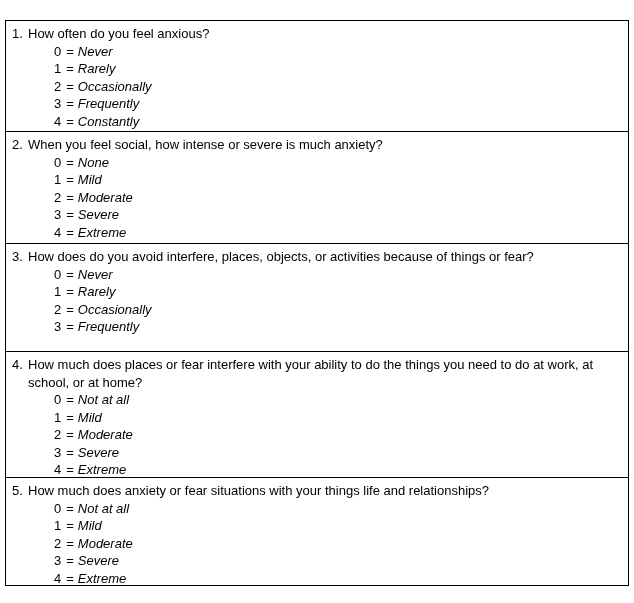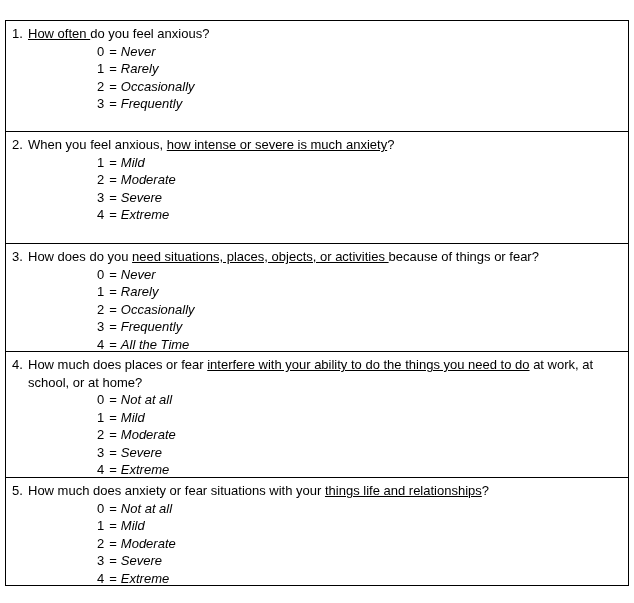--- a/index.html
+++ b/index.html
@@ -46,28 +46,26 @@
     align-items: flex-start;
   }
   .q-num {
     flex: 0 0 16px;
     width: 16px;
   }
   .q-body {
     flex: 1 1 auto;
   }
   .u {
-    text-decoration: underline;
   }
   .opts {
     padding-left: 42px;
   }
   .opt {
     white-space: nowrap;
-    margin-left: 43px;
   }
   .opt-eq {
     padding: 0 4px 0 5px;
   }
   .opt-label {
     font-style: italic;
   }
 </style>
 </head>
 <body>
@@ -78,47 +76,48 @@
     <div class="q-row">
       <div class="q-line">
         <span class="q-num">1.</span>
         <span class="q-body"><span></span><span class="u">How often </span><span>do you feel anxious?</span></span>
       </div>
       <div class="opts">
         <div class="opt"><span>0</span><span class="opt-eq">=</span><span class="opt-label">Never</span></div>
         <div class="opt"><span>1</span><span class="opt-eq">=</span><span class="opt-label">Rarely</span></div>
         <div class="opt"><span>2</span><span class="opt-eq">=</span><span class="opt-label">Occasionally</span></div>
         <div class="opt"><span>3</span><span class="opt-eq">=</span><span class="opt-label">Frequently</span></div>
+        <div class="opt"><span>4</span><span class="opt-eq">=</span><span class="opt-label">Constantly</span></div>
       </div>
     </div>
 
     <div class="q-row">
       <div class="q-line">
         <span class="q-num">2.</span>
-        <span class="q-body"><span>When you feel anxious, </span><span class="u">how intense or severe is much anxiety</span><span>?</span></span>
+        <span class="q-body"><span>When you feel social, </span><span class="u">how intense or severe is much anxiety</span><span>?</span></span>
       </div>
       <div class="opts">
+        <div class="opt"><span>0</span><span class="opt-eq">=</span><span class="opt-label">None</span></div>
         <div class="opt"><span>1</span><span class="opt-eq">=</span><span class="opt-label">Mild</span></div>
         <div class="opt"><span>2</span><span class="opt-eq">=</span><span class="opt-label">Moderate</span></div>
         <div class="opt"><span>3</span><span class="opt-eq">=</span><span class="opt-label">Severe</span></div>
         <div class="opt"><span>4</span><span class="opt-eq">=</span><span class="opt-label">Extreme</span></div>
       </div>
     </div>
 
     <div class="q-row">
       <div class="q-line">
         <span class="q-num">3.</span>
-        <span class="q-body"><span>How does do you </span><span class="u">need situations, places, objects, or activities </span><span>because of things or fear?</span></span>
+        <span class="q-body"><span>How does do you </span><span class="u">avoid interfere, places, objects, or activities </span><span>because of things or fear?</span></span>
       </div>
       <div class="opts">
         <div class="opt"><span>0</span><span class="opt-eq">=</span><span class="opt-label">Never</span></div>
         <div class="opt"><span>1</span><span class="opt-eq">=</span><span class="opt-label">Rarely</span></div>
         <div class="opt"><span>2</span><span class="opt-eq">=</span><span class="opt-label">Occasionally</span></div>
         <div class="opt"><span>3</span><span class="opt-eq">=</span><span class="opt-label">Frequently</span></div>
-        <div class="opt"><span>4</span><span class="opt-eq">=</span><span class="opt-label">All the Time</span></div>
       </div>
     </div>
 
     <div class="q-row">
       <div class="q-line">
         <span class="q-num">4.</span>
         <span class="q-body"><span>How much does places or fear </span><span class="u">interfere with your ability to do the things you need to do</span><span> at work, at school, or at home?</span></span>
       </div>
       <div class="opts">
         <div class="opt"><span>0</span><span class="opt-eq">=</span><span class="opt-label">Not at all</span></div>

